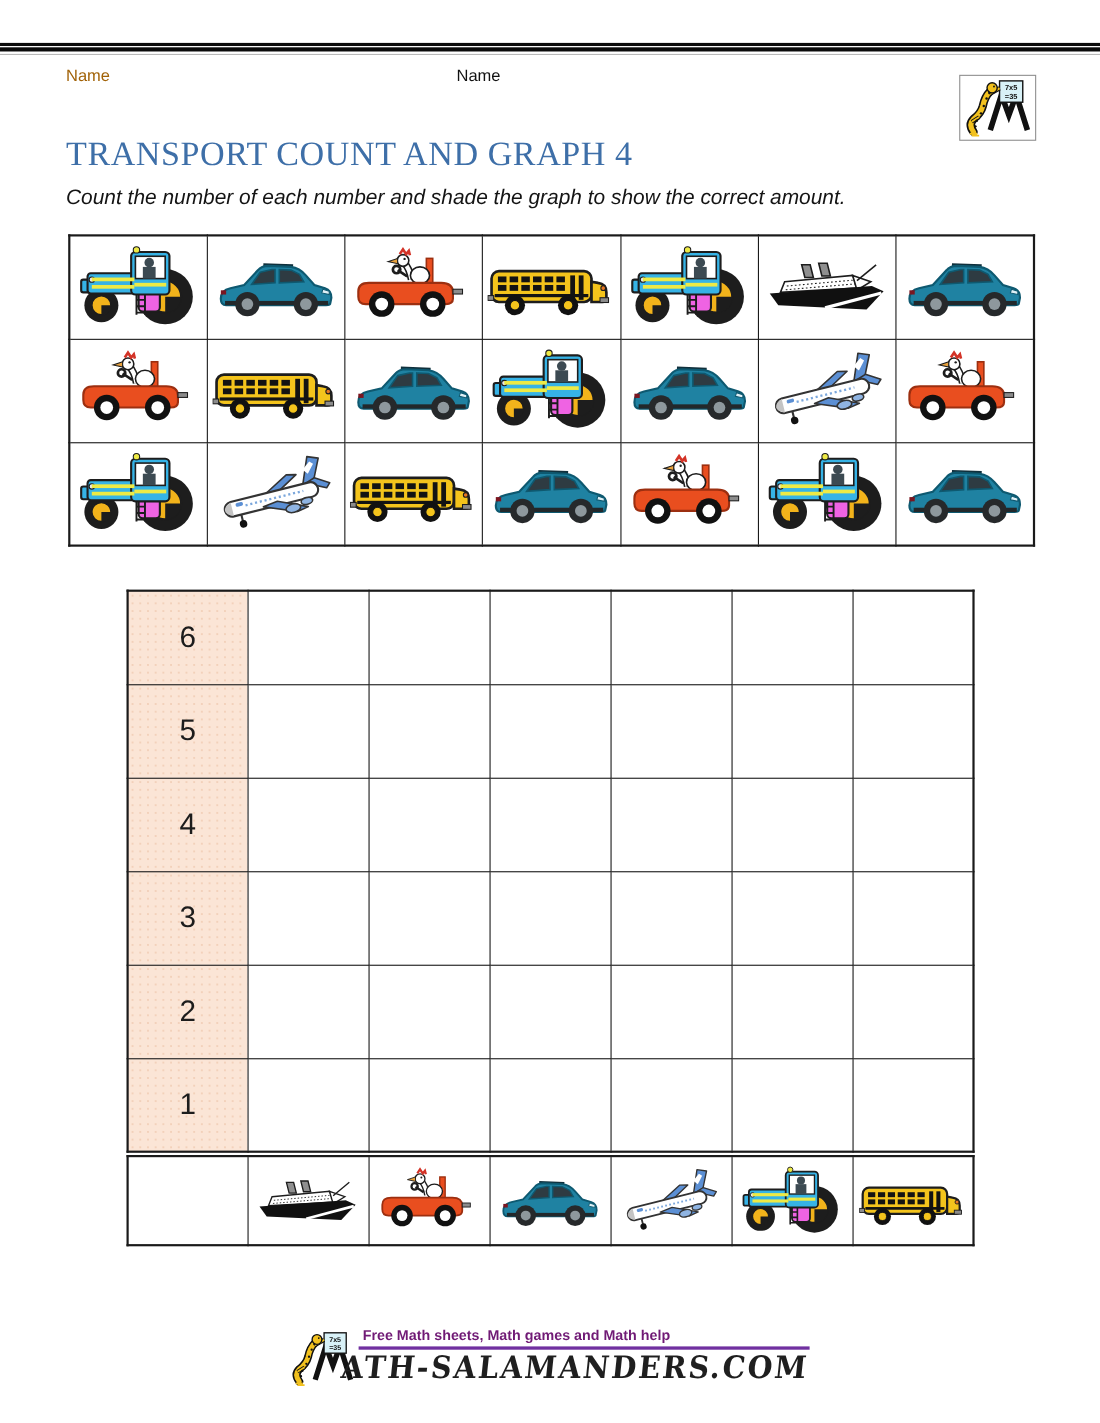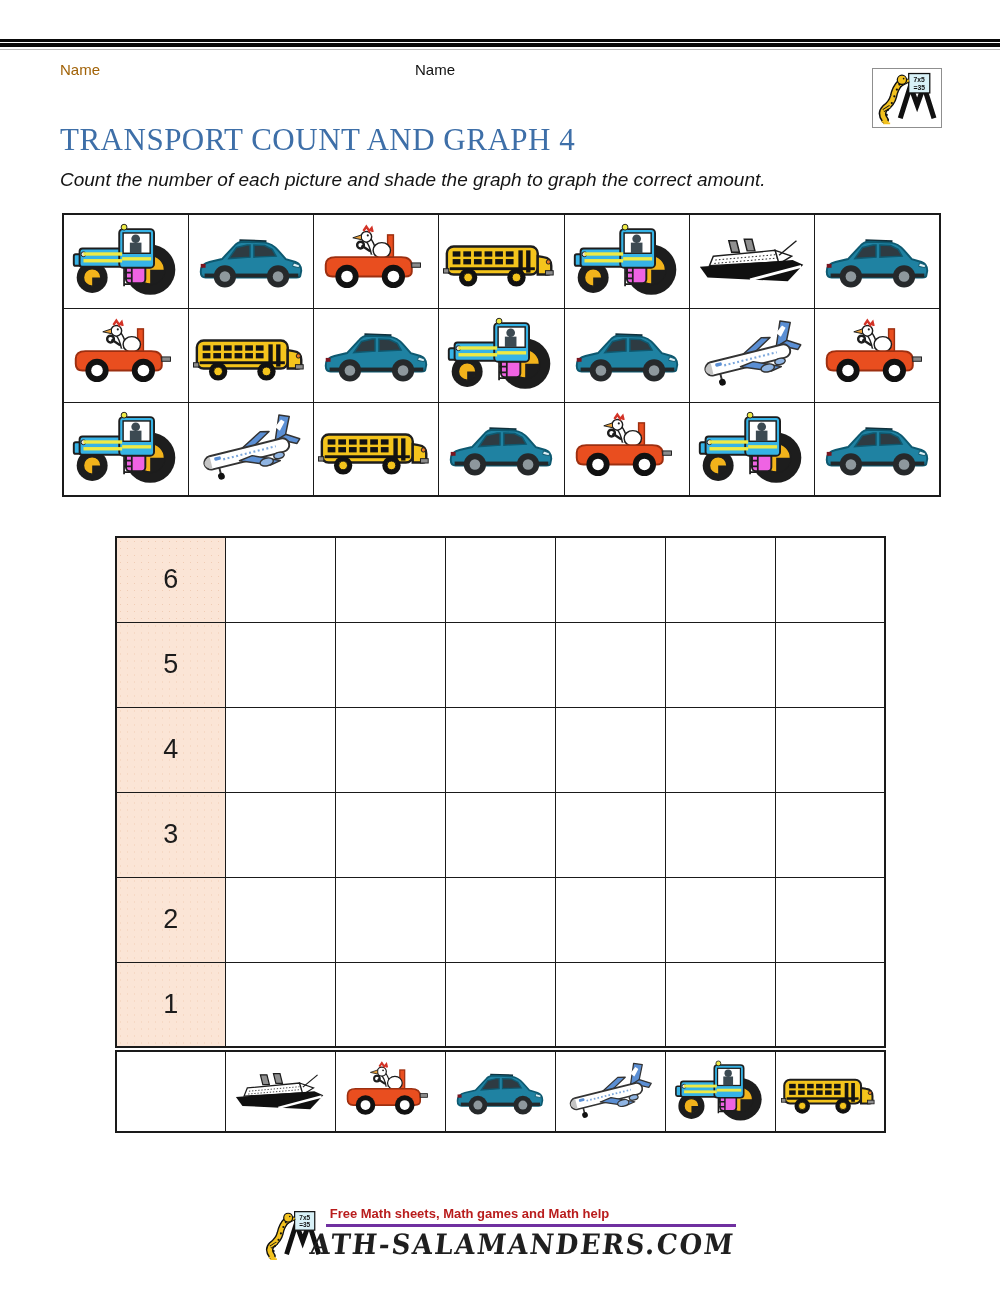--- a/index.html
+++ b/index.html
@@ -38,21 +38,21 @@
     background-image:radial-gradient(#f0ccb4 0.6px, transparent 0.7px); background-size:7px 7px; }
 
   .icon-strip { position:absolute; left:115px; top:1050px; width:769px; border:2.5px solid #1a1a1a; }
   .icon-strip td { border:1.5px solid #1a1a1a; height:81px; text-align:center; vertical-align:middle; background:#fff; }
   .icon-strip svg { width:98px; height:66px; vertical-align:middle; }
 
   .footer { position:absolute; left:0; top:1206px; width:100%; display:flex; justify-content:center; }
   .footer-inner { display:flex; align-items:flex-start; }
   .footer-logo { width:58px; height:54px; margin-right:4px; margin-top:2px; }
   .footer-text { display:flex; flex-direction:column; }
-  .tagline { font-size:13px; font-weight:bold; color:#b91c1c; padding-left:4px; }
+  .tagline { font-size:13px; font-weight:bold; color:#701a75; padding-left:4px; }
   .purple-rule { height:3px; background:#7030a0; margin:3px 0 1px 0; }
   .site-text { font-family:"DejaVu Serif", serif; font-weight:bold; font-size:26px; color:#1f1f1f;
     letter-spacing:2px; transform:skewX(-6deg) scaleY(1.08); transform-origin:left top; margin-left:-14px; }
 
   .defs-hidden { position:absolute; width:0; height:0; overflow:hidden; }
 </style>
 </head>
 <body>
 
 <svg class="defs-hidden" xmlns="http://www.w3.org/2000/svg">
@@ -206,21 +206,21 @@
   <div class="name-label">Name</div>
   <div class="date-label">Name</div>
 
   <div class="corner-logo">
     <svg viewBox="0 0 72 64">
         <use href="#sym-salamander"></use>
       </svg>
   </div>
 
   <h1 class="title">TRANSPORT COUNT AND GRAPH 4</h1>
-  <p class="instruction">Count the number of each picture and shade the graph to graph the correct amount.</p>
+  <p class="instruction">Count the number of each number and shade the graph to show the correct amount.</p>
 
   <table class="picture-grid">
     <tbody>
         <tr>
           <td><svg viewBox="0 0 120 80">
               <use href="#sym-tractor"></use>
             </svg></td>
           <td><svg viewBox="0 0 120 80">
               <use href="#sym-suv"></use>
             </svg></td>

